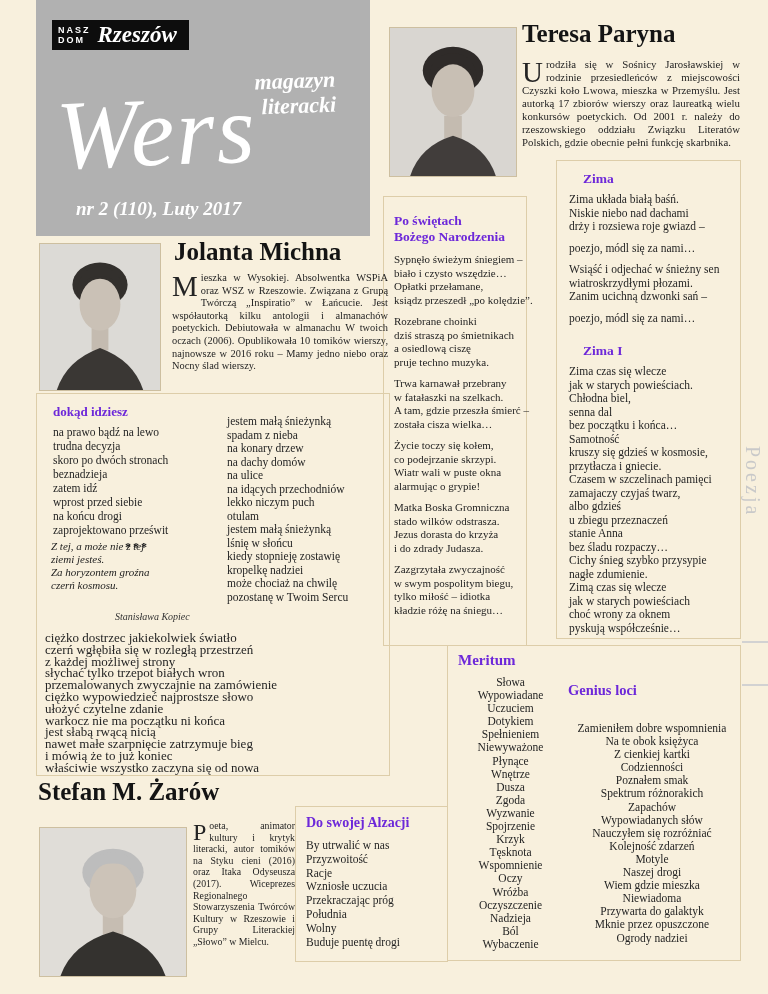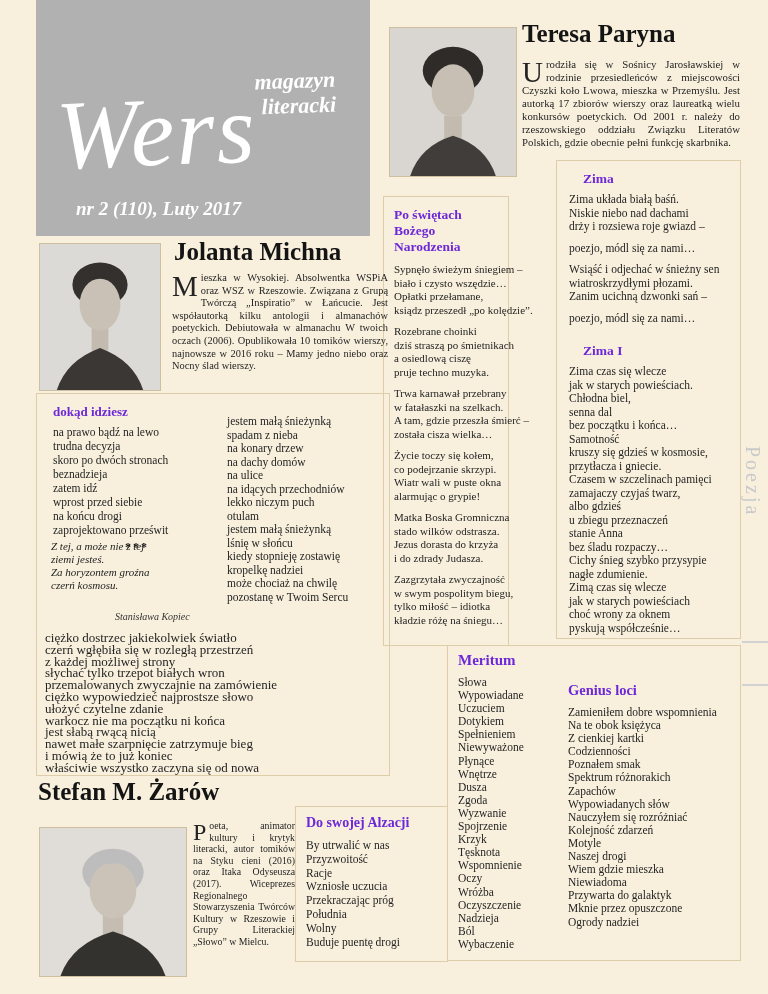--- a/index.html
+++ b/index.html
@@ -29,37 +29,44 @@
   .bio-small{font-size:9.8px;line-height:11.6px;}
   .dropcap{float:left;font-size:29px;line-height:24px;padding:2px 3px 0 0;}
 
   
   .boxed{position:absolute;border:1px solid #ddcda9;box-sizing:border-box;}
   .poem-title{font-weight:bold;font-size:13.5px;line-height:16px;color:#6d28d9;}
   .poem{font-size:11.5px;line-height:13.5px;color:#242424;}
   .poem-line{white-space:nowrap;}
   .stanza-gap{height:8px;}
   .dense .poem-line{font-size:13px;line-height:11.8px;}
-  .tight .poem-line{line-height:13.1px;}
+  .tight .poem-line{line-height:13.1px;text-align:center;}
   .epigraph{font-style:italic;font-size:11px;line-height:13px;}
   .stars{font-weight:bold;font-size:12px;text-align:center;letter-spacing:2px;}
   .attribution{font-style:italic;font-size:10px;color:#333;}
   .big-title{font-size:15px;}
 
   
   .vertical-label{position:absolute;right:4px;top:446px;writing-mode:vertical-rl;
     color:#c9c9c9;font-size:20px;letter-spacing:3px;}
   .edge-mark{position:absolute;right:0;width:26px;height:2px;background:#d2d2d2;}
 </style>
 </head>
 <body>
 
 <div class="page">
 
   <div class="masthead">
+    <div class="logo-band">
+      <div class="logo-stack">
+        <span>NASZ</span>
+        <span>DOM</span>
+      </div>
+      <span class="logo-city">Rzeszów</span>
+    </div>
     <div class="mag-label">
       <div>magazyn</div>
       <div>literacki</div>
     </div>
     <div class="wers-title">Wers</div>
     <div class="issue">nr 2 (110), Luty 2017</div>
   </div>
 
   <div class="photo" style="left:390px;top:28px;width:126px;height:148px;">
     <svg viewBox="0 0 100 118" preserveAspectRatio="none">
@@ -109,21 +116,21 @@
         <div class="poem-line">bez śladu rozpaczy…</div>
         <div class="poem-line">Cichy śnieg szybko przysypie</div>
         <div class="poem-line">nagłe zdumienie.</div>
         <div class="poem-line">Zimą czas się wlecze</div>
         <div class="poem-line">jak w starych powieściach</div>
         <div class="poem-line">choć wrony za oknem</div>
         <div class="poem-line">pyskują współcześnie…</div>
       </div>
   </div>
 
-  <div class="boxed" style="left:383px;top:196px;width:126px;height:450px;padding:10px 10px;">
+  <div class="boxed" style="left:383px;top:196px;width:144px;height:450px;padding:16px 10px;">
     <div class="poem-title">Po świętach</div>
     <div class="poem-title" style="margin-bottom:8px;">Bożego Narodzenia</div>
     <div class="poem" style="font-size:11px;">
         <div class="poem-line">Sypnęło świeżym śniegiem –</div>
         <div class="poem-line">biało i czysto wszędzie…</div>
         <div class="poem-line">Opłatki przełamane,</div>
         <div class="poem-line">ksiądz przeszedł „po kolędzie”.</div>
         <div class="stanza-gap"></div>
         <div class="poem-line">Rozebrane choinki</div>
         <div class="poem-line">dziś straszą po śmietnikach</div>
@@ -269,21 +276,21 @@
         <div class="poem-line">Tęsknota</div>
         <div class="poem-line">Wspomnienie</div>
         <div class="poem-line">Oczy</div>
         <div class="poem-line">Wróżba</div>
         <div class="poem-line">Oczyszczenie</div>
         <div class="poem-line">Nadzieja</div>
         <div class="poem-line">Ból</div>
         <div class="poem-line">Wybaczenie</div>
       </div>
     <div class="abs" style="left:120px;top:36px;width:168px;">
-      <div class="poem-title" style="font-size:14.5px;margin-bottom:8px;">Genius loci</div>
+      <div class="poem-title" style="font-size:14.5px;margin-bottom:24px;">Genius loci</div>
       <div class="poem tight">
           <div class="poem-line">Zamieniłem dobre wspomnienia</div>
           <div class="poem-line">Na te obok księżyca</div>
           <div class="poem-line">Z cienkiej kartki</div>
           <div class="poem-line">Codzienności</div>
           <div class="poem-line">Poznałem smak</div>
           <div class="poem-line">Spektrum różnorakich</div>
           <div class="poem-line">Zapachów</div>
           <div class="poem-line">Wypowiadanych słów</div>
           <div class="poem-line">Nauczyłem się rozróżniać</div>

